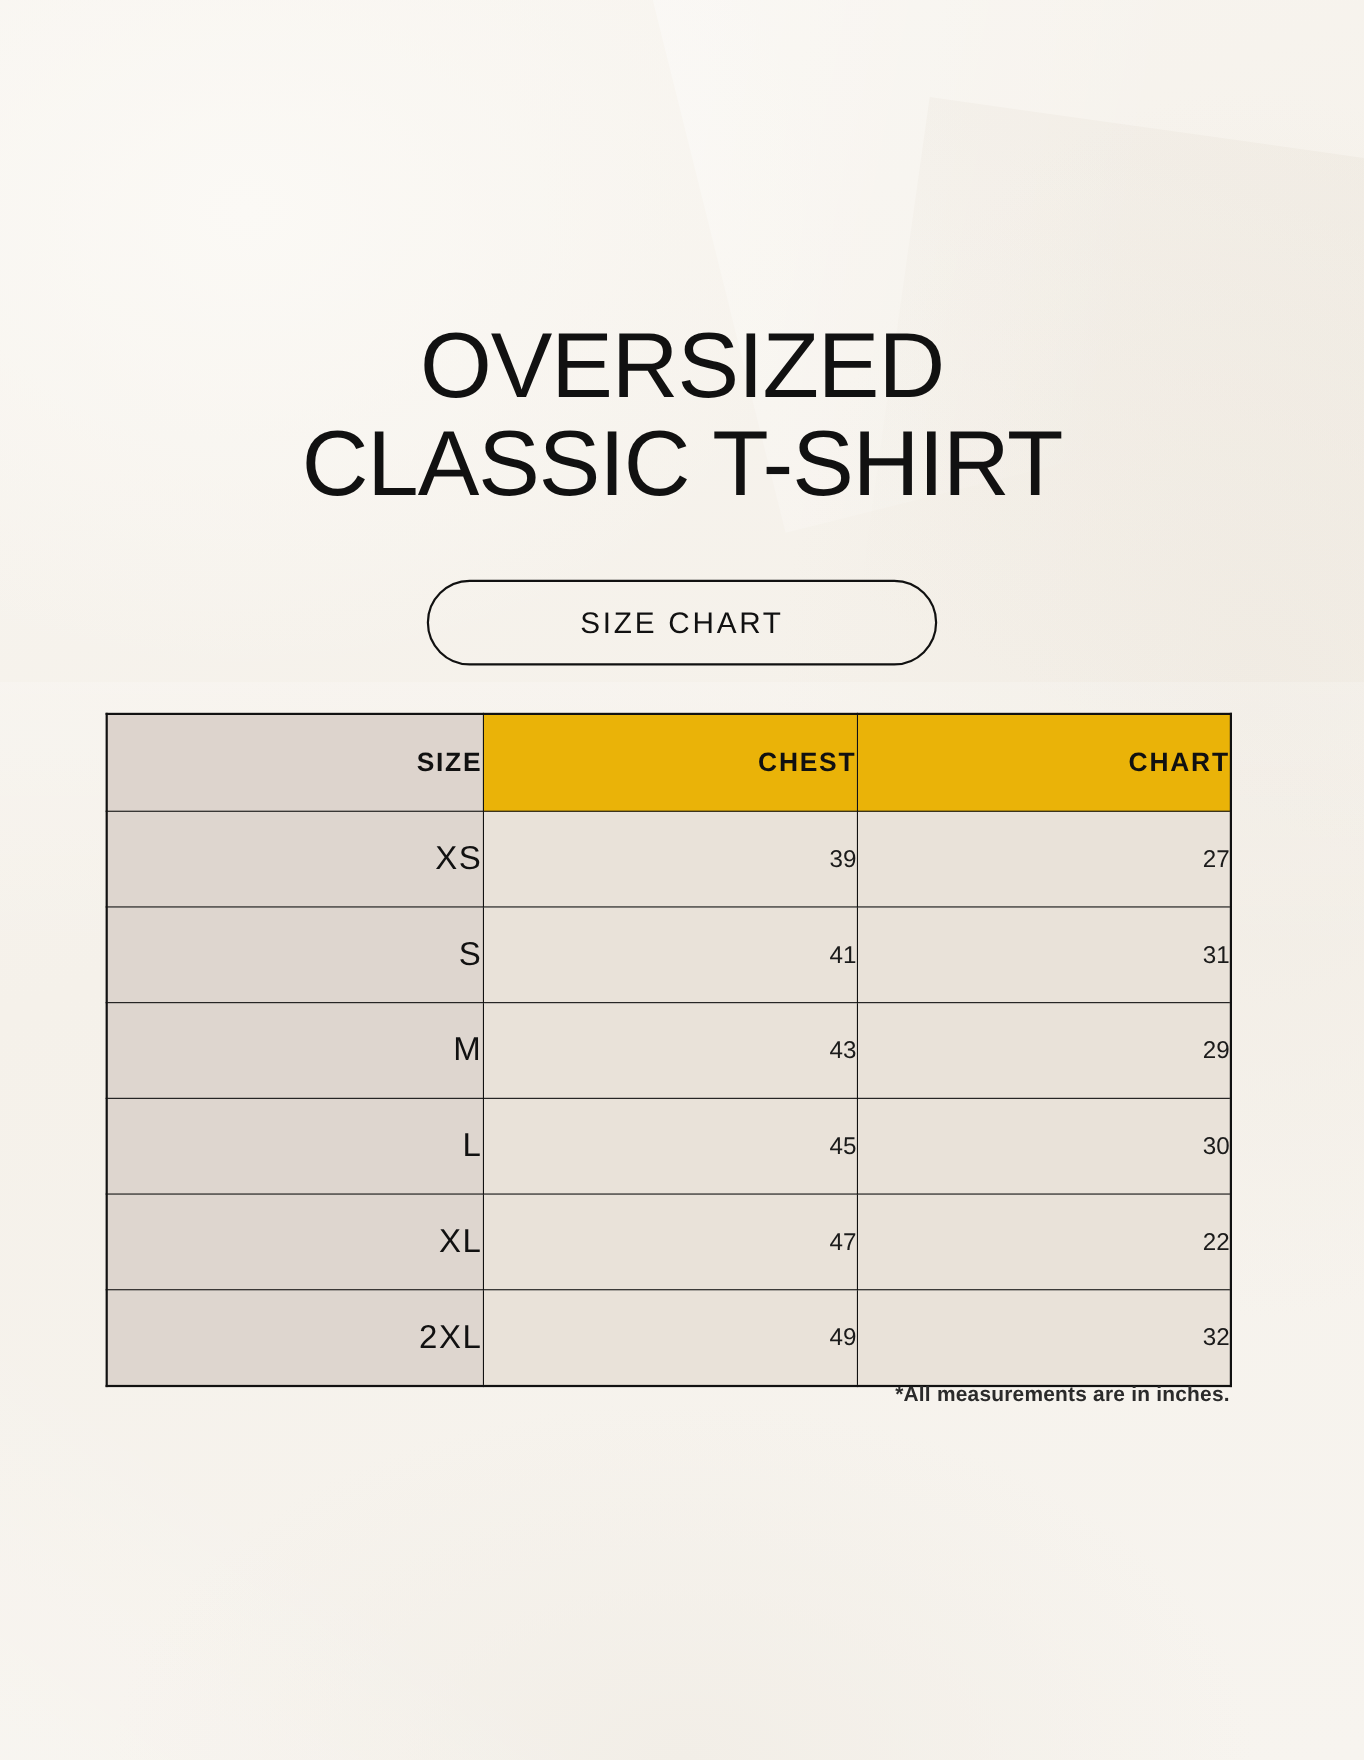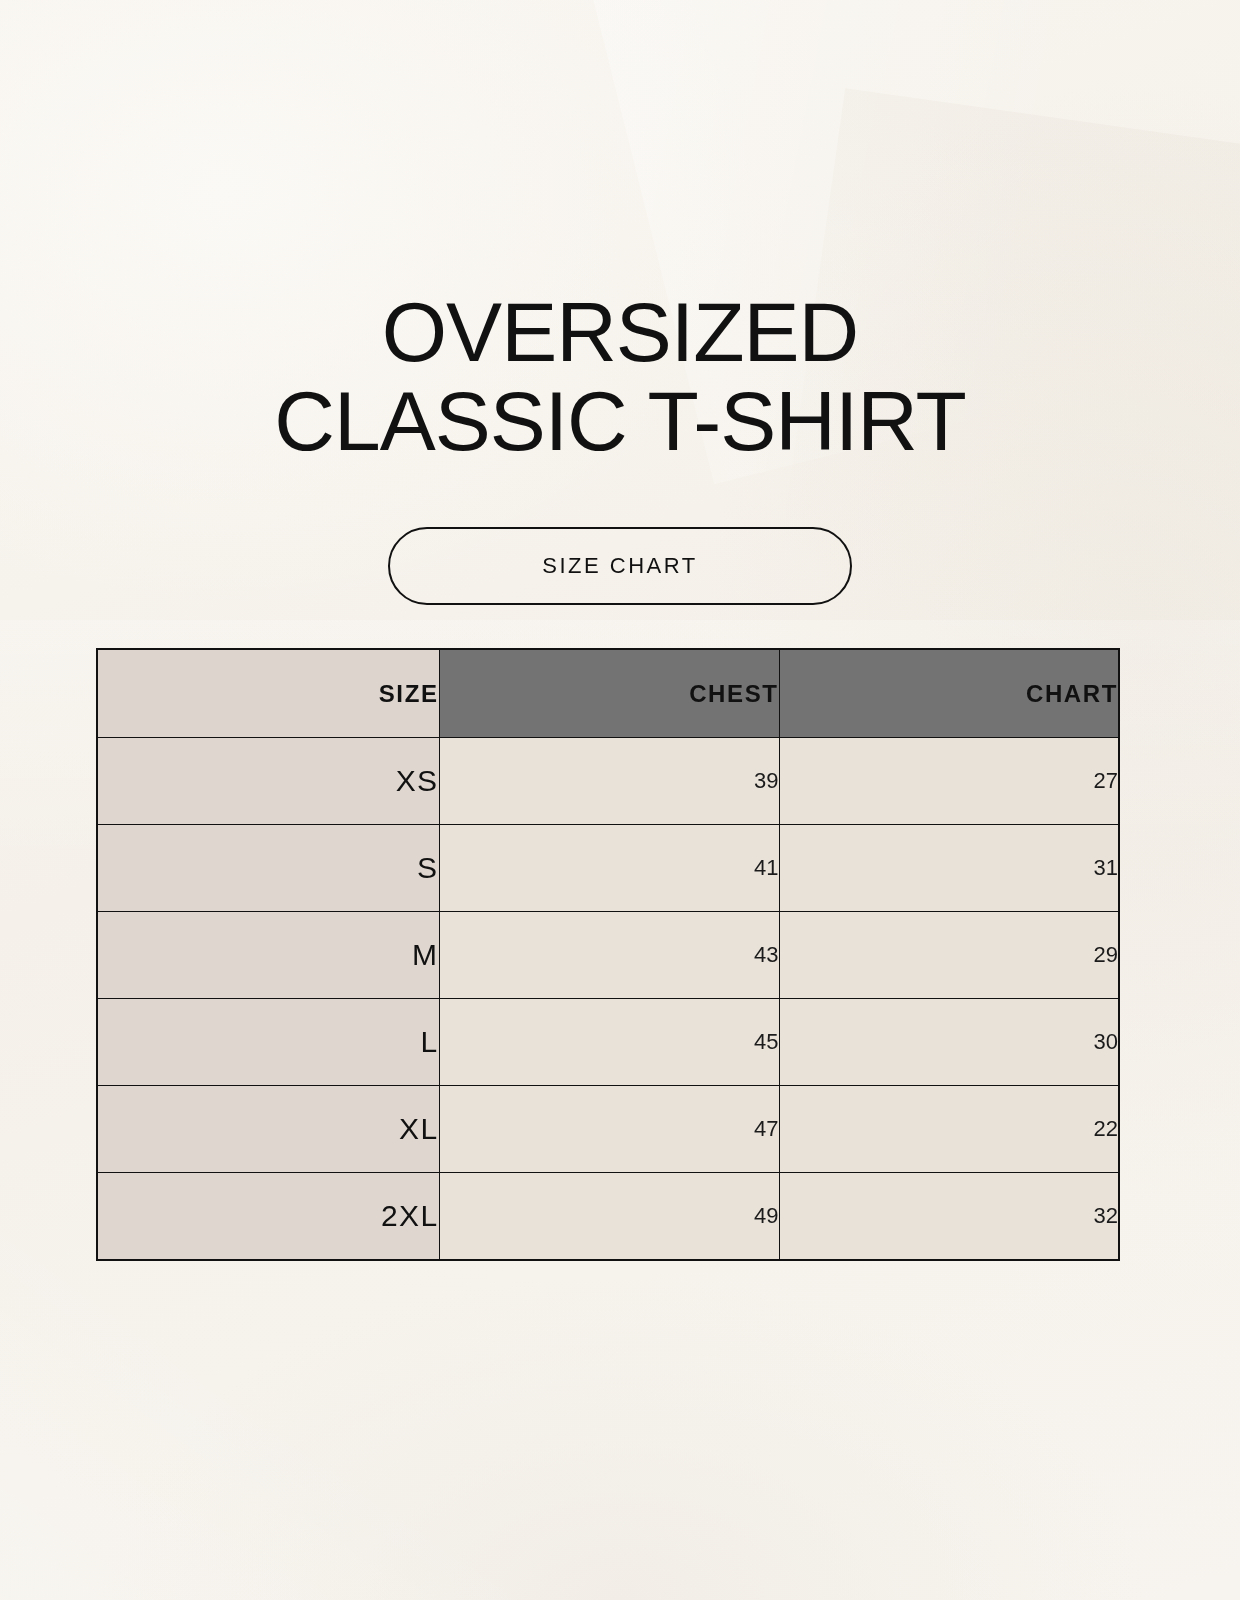--- a/index.html
+++ b/index.html
@@ -95,21 +95,21 @@
     border-radius: 40px;
     width: 464px;
     height: 78px;
     display: flex;
     align-items: center;
     justify-content: center;
     box-sizing: border-box;
     background: transparent;
   }
   .pill-label {
-    font-size: 22px;
+    font-size: 27px;
     letter-spacing: 2.5px;
     font-weight: 400;
     color: #111111;
   }
 
   .table-wrap {
     position: absolute;
     top: 648px;
     left: 96px;
     width: 1022px;
@@ -134,21 +134,21 @@
     letter-spacing: 1.6px;
     color: #111111;
   }
   col.col-size { width: 342px; }
   col.col-val  { width: 340px; }
 
   th.head-size {
     background: #ddd4cd;
   }
   th.head-measure {
-    background: #737373;
+    background: #eab308;
     margin-top: 16px;
   }
   td.cell-size {
     background: #ded6cf;
     font-weight: bold;
     font-size: 30px;
     letter-spacing: 1.4px;
     color: #111111;
   }
   td.cell-value {
@@ -232,13 +232,14 @@
         </tr>
         <tr>
           <td class="cell-size">2XL</td>
           <td class="cell-value">49</td>
           <td class="cell-value">32</td>
         </tr>
       </tbody>
     </table>
   </div>
 
+  <div class="note">*All measurements are in inches.</div>
 </div>
 
 </body></html>

